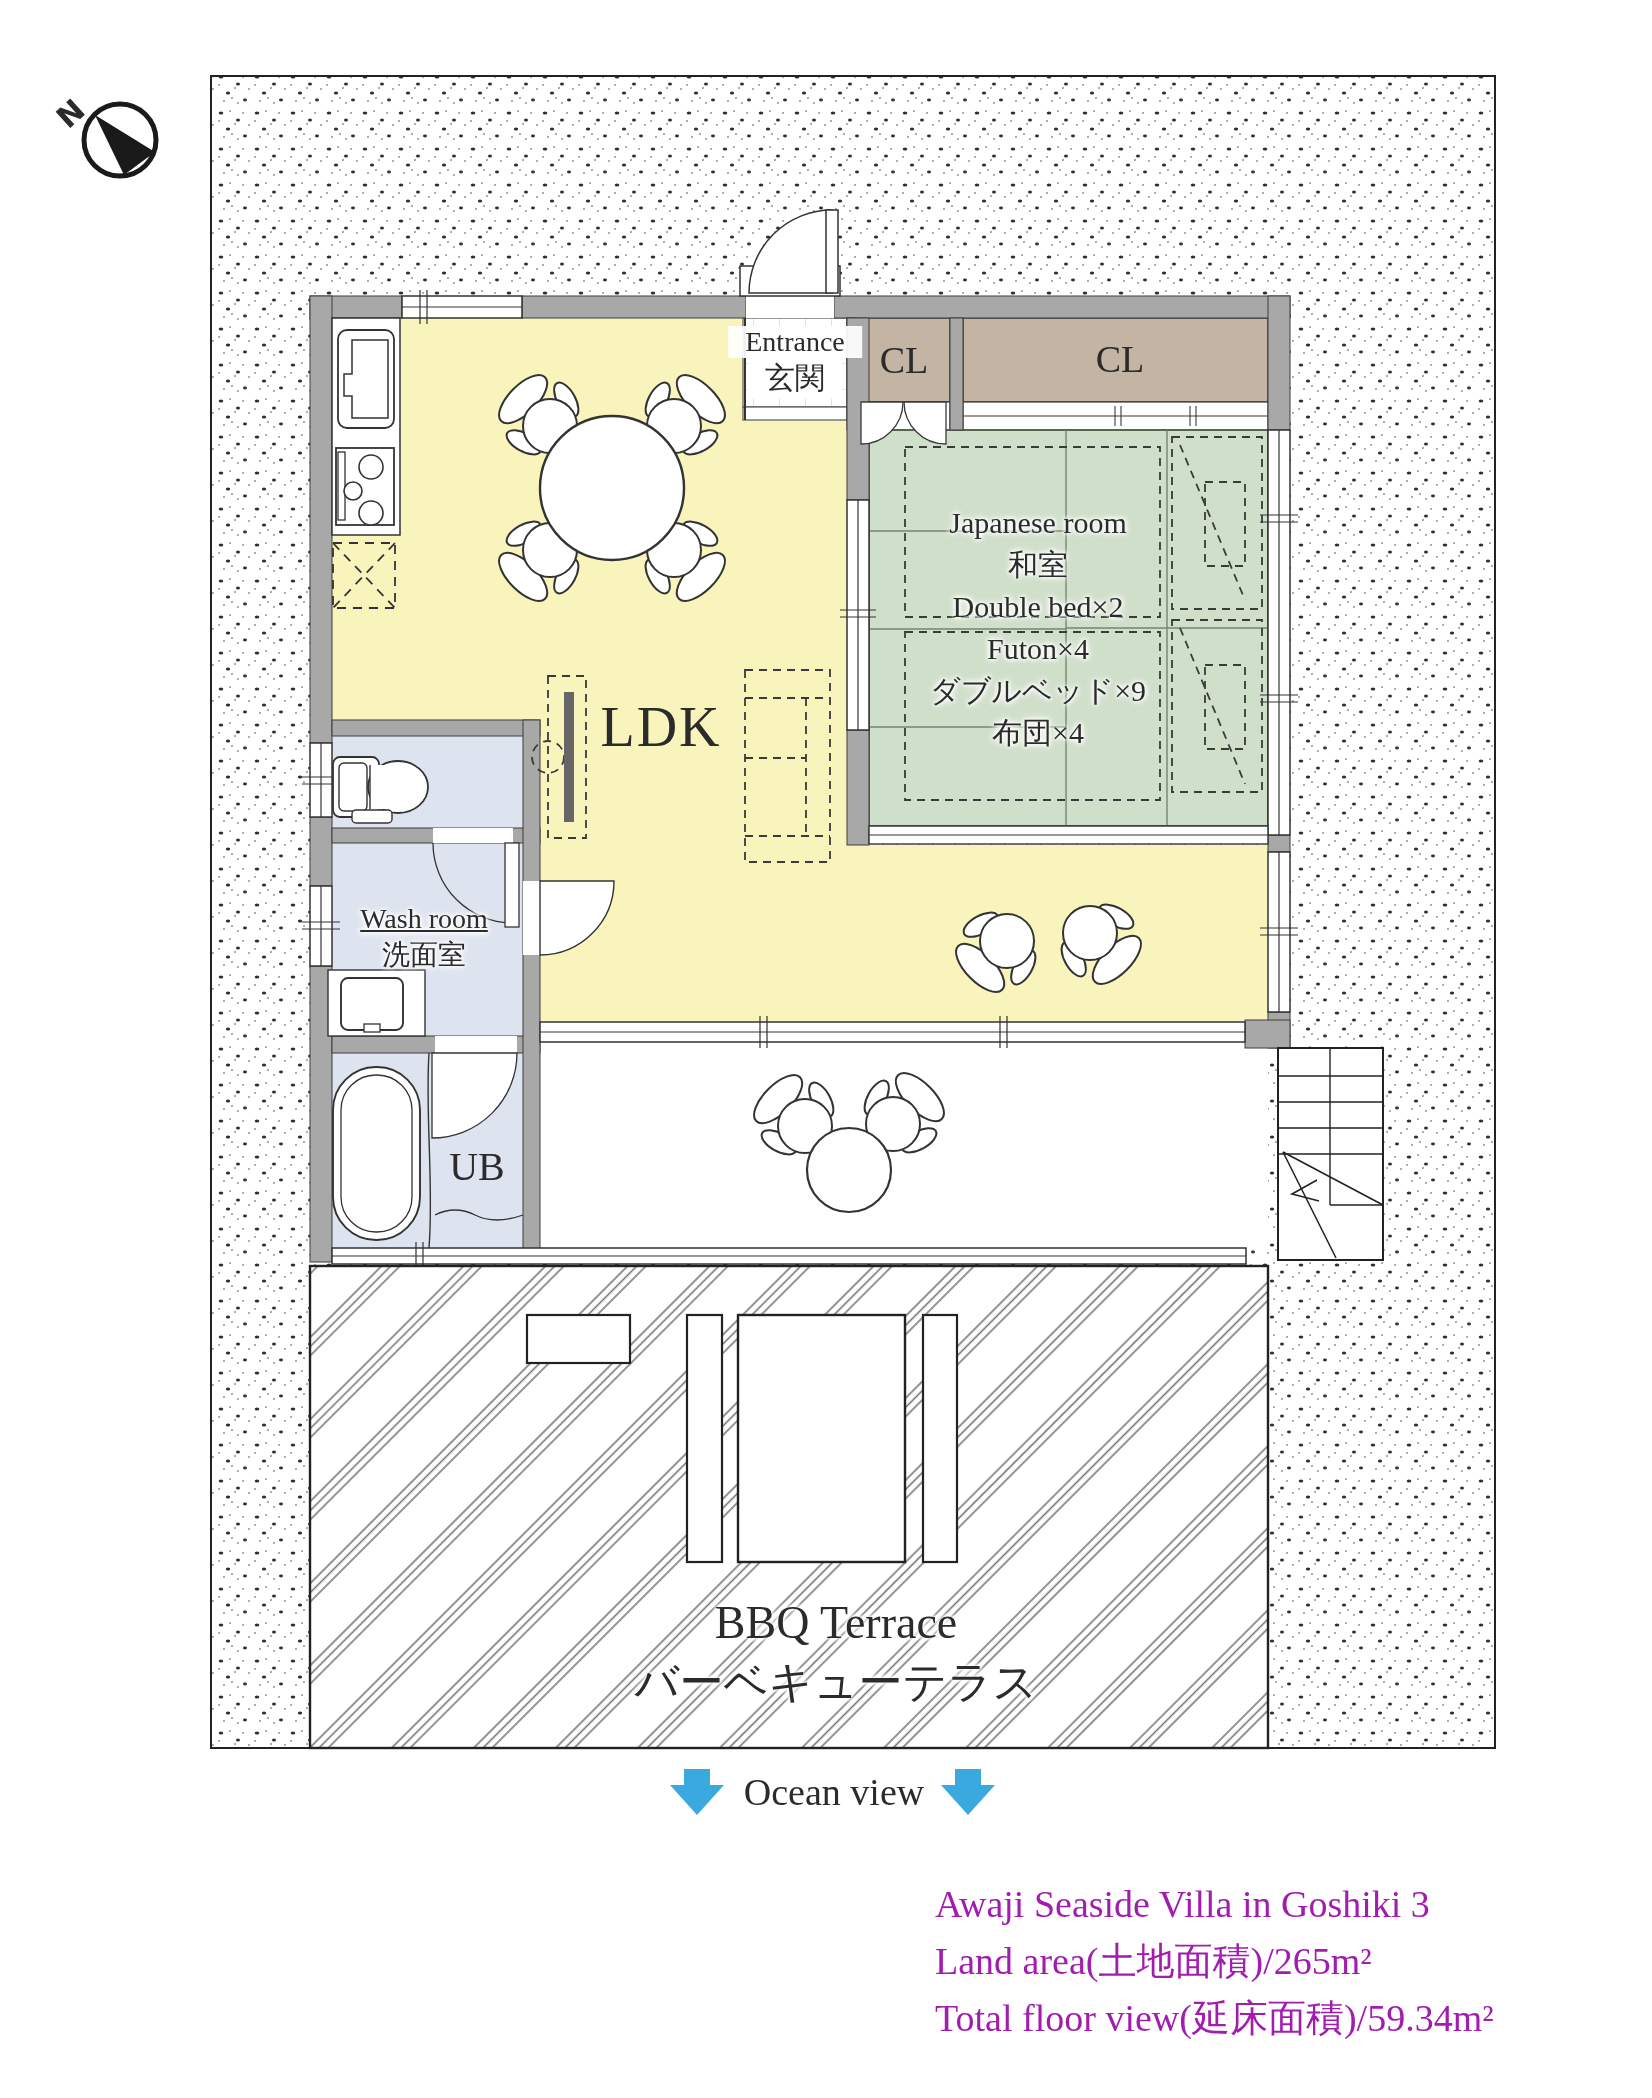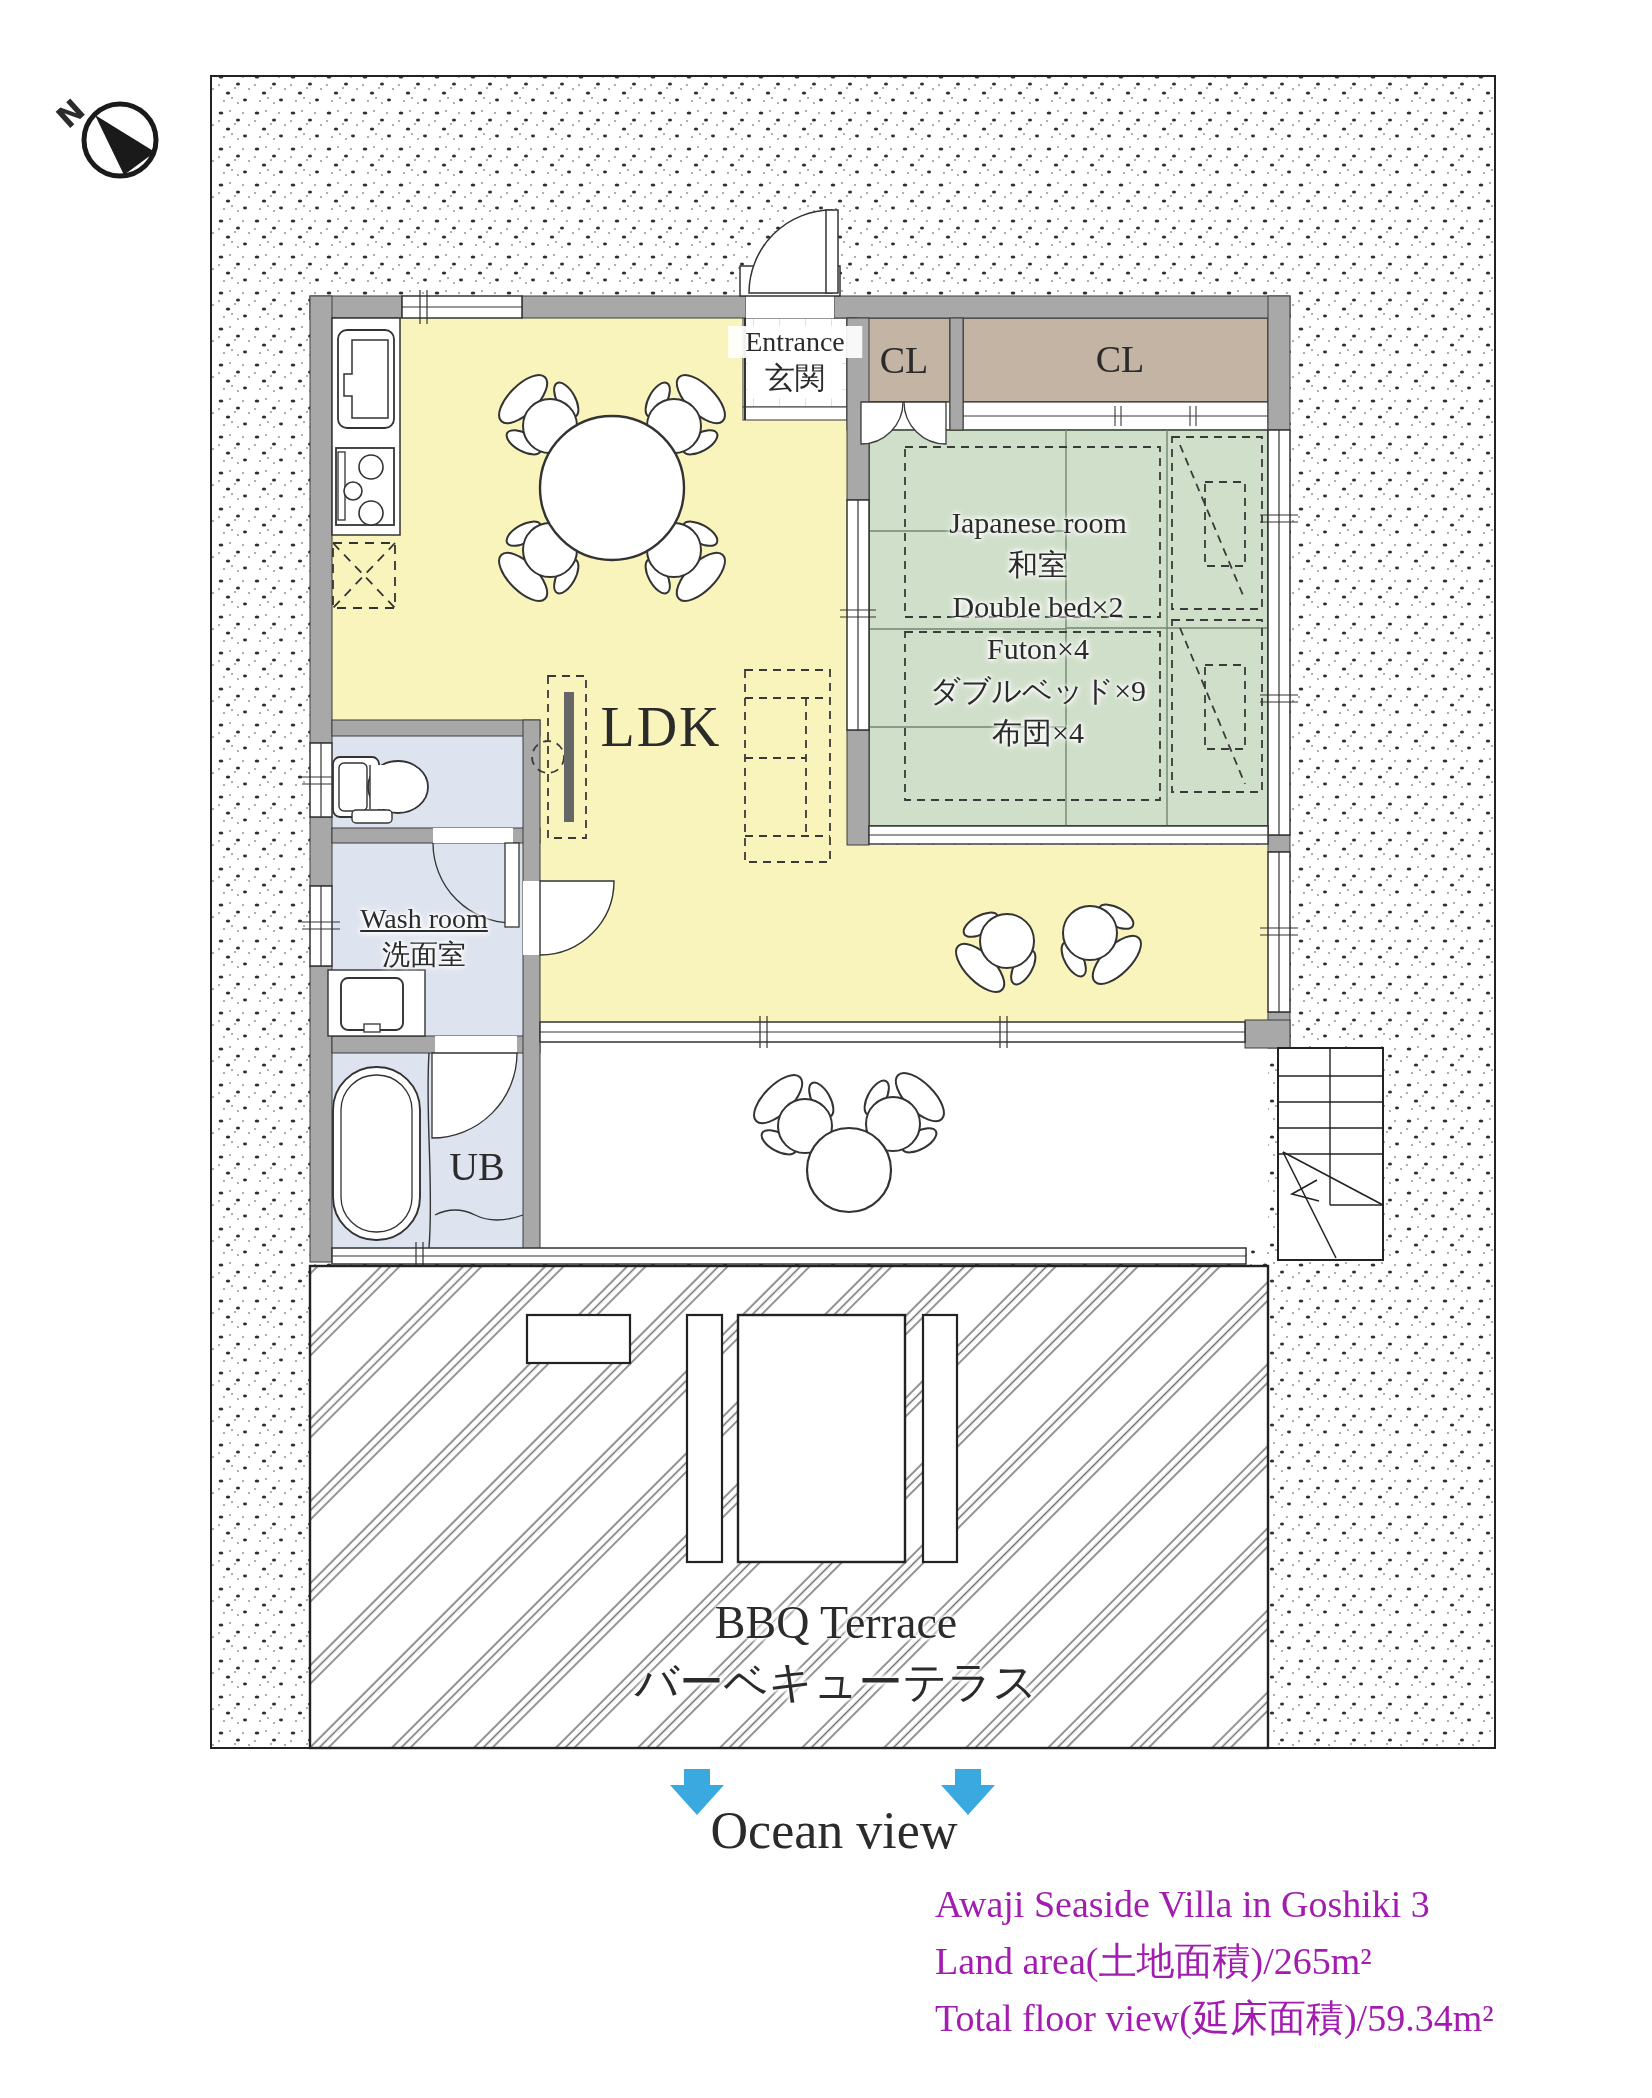--- a/index.html
+++ b/index.html
@@ -14,21 +14,21 @@
              font-size:30px;transform:rotate(-42deg);}
   .cl{font-size:38px;}
   .entrance-en{font-size:28px;}
   .entrance-jp{font-size:30px;}
   .jproom{font-size:30px;line-height:42px;transform:translate(-50%,0);text-align:center;}
   .ldk{font-size:56px;letter-spacing:2px;}
   .wash{font-size:28px;}
   .ub{font-size:40px;}
   .bbq-en{font-size:46px;}
   .bbq-jp{font-size:44px;}
-  .ocean{font-size:52px;margin-top:38px;}
+  .ocean{font-size:38px;}
   .info{position:absolute;left:935px;top:1876px;font-size:38px;line-height:57px;color:#a21caf;}
 </style>
 </head>
 <body>
 
 <div class="canvas">
 
 <svg width="1652" height="2098" viewBox="0 0 1652 2098">
   <defs>
     <pattern id="dots" width="36" height="36" patternUnits="userSpaceOnUse">

